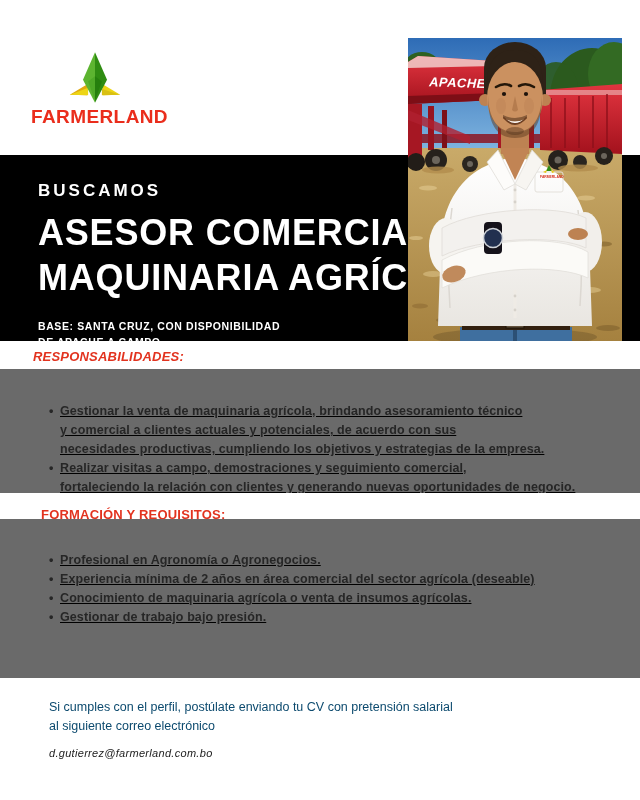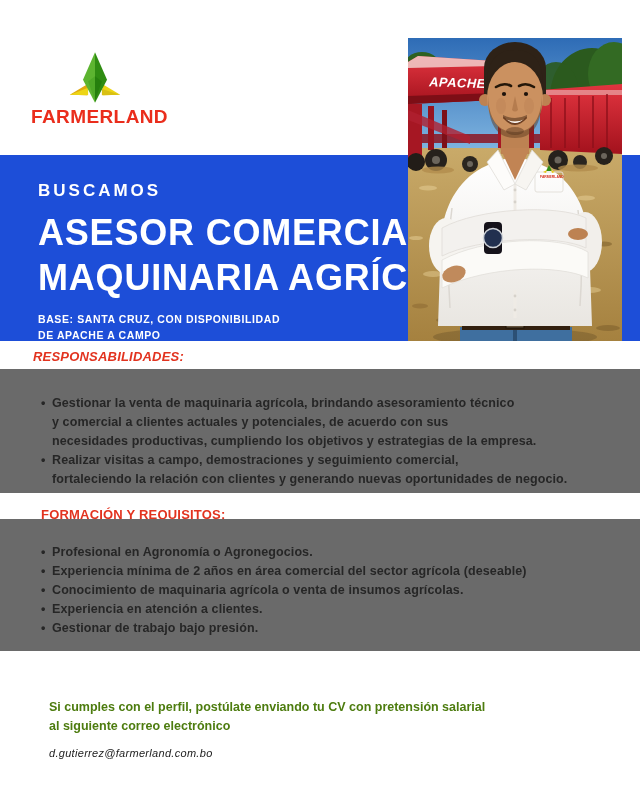--- a/index.html
+++ b/index.html
@@ -11,54 +11,54 @@
   .poster{position:relative;width:640px;height:800px;background:#fff;}
 
   
   .logo{position:absolute;left:31px;top:50px;width:128px;text-align:center;}
   .logo svg{width:58px;height:55px;display:block;margin:0 auto 1px auto;}
   .logo-text{font-size:19px;font-weight:bold;color:#ea2d1c;letter-spacing:0.4px;white-space:nowrap;}
 
   
   .banner{
     position:absolute;left:0;top:155px;width:640px;height:186px;
-    background:#1d4ed8;color:#ffffff;box-sizing:border-box;
+    background:#000000;color:#ffffff;box-sizing:border-box;
     padding:26px 4px 0 38px;z-index:1;
   }
   .kicker{font-size:17px;font-weight:bold;letter-spacing:3px;}
   .job-title{font-size:36px;font-weight:bold;letter-spacing:0.8px;line-height:1.25;margin-top:9px;white-space:nowrap;}
-  .base{margin-top:12px;font-size:10.5px;font-weight:bold;letter-spacing:0.6px;line-height:1.5;}
+  .base{margin-top:19px;font-size:10.5px;font-weight:bold;letter-spacing:0.6px;line-height:1.5;}
 
   
   .photo{position:absolute;left:408px;top:38px;width:214px;height:303px;z-index:2;overflow:hidden;}
   .photo svg{display:block;width:214px;height:303px;}
 
   
   .sec-heading{
     position:absolute;left:33px;color:#e2331f;font-weight:bold;
     font-size:13px;letter-spacing:0.2px;
   }
   .sec-heading.h1{top:349px;font-style:italic;}
   .sec-heading.h2{top:499px;}
   .graybox{
     position:absolute;left:0;width:640px;background:#6a6a6a;
     box-sizing:border-box;overflow:hidden;
   }
   .graybox.b1{top:369px;height:124px;padding:25px 26px 0 41px;}
-  .graybox.b2{top:519px;height:132px;padding:24px 26px 0 41px;}
-  ul.bullets{margin:0;padding:0;list-style:none;}
+  .graybox.b2{top:519px;height:159px;padding:24px 26px 0 41px;}
+  ul.bullets{margin:8px;padding:0;list-style:none;text-decoration:underline;}
   ul.bullets li{
     position:relative;padding-left:11px;color:#262626;font-weight:bold;
     font-size:12.5px;line-height:19px;white-space:pre-line;letter-spacing:0.1px;
   }
   ul.bullets li::before{content:"\2022";position:absolute;left:0;top:0;}
 
   
   .footer{position:absolute;left:49px;top:698px;}
-  .footer-bold{font-size:12.5px;font-weight:bold;color:#4d7c0f;line-height:1.5;}
+  .footer-bold{font-size:12.5px;font-weight:normal;color:#0c4a6e;line-height:1.5;}
   .footer-email{margin-top:11px;font-size:11px;font-style:italic;color:#222222;letter-spacing:0.3px;}
 </style>
 </head>
 <body>
 
 <div class="poster">
 
   <div class="logo">
     <svg viewBox="0 0 100 96" aria-hidden="true">
       <polygon points="6,78 38,59 36,79" fill="#e0a90f"></polygon>
@@ -250,21 +250,20 @@
       </ul>
   </div>
 
   <h2 class="sec-heading h2" style="margin:8px;">FORMACIÓN Y REQUISITOS:</h2>
   <div class="graybox b2">
     <ul class="bullets">
 
     <li>Profesional en Agronomía o Agronegocios.</li>
         <li>Experiencia mínima de 2 años en área comercial del sector agrícola (deseable)</li>
         <li>Conocimiento de maquinaria agrícola o venta de insumos agrícolas.</li>
-        <li>Experiencia en atención a clientes.</li>
         <li>Gestionar de trabajo bajo presión.</li>
       </ul>
   </div>
 
   <div class="footer">
     <div class="footer-bold">
       <div>Si cumples con el perfil, postúlate enviando tu CV con pretensión salarial</div>
       <div>al siguiente correo electrónico</div>
     </div>
     <div class="footer-email">d.gutierrez@farmerland.com.bo</div>

